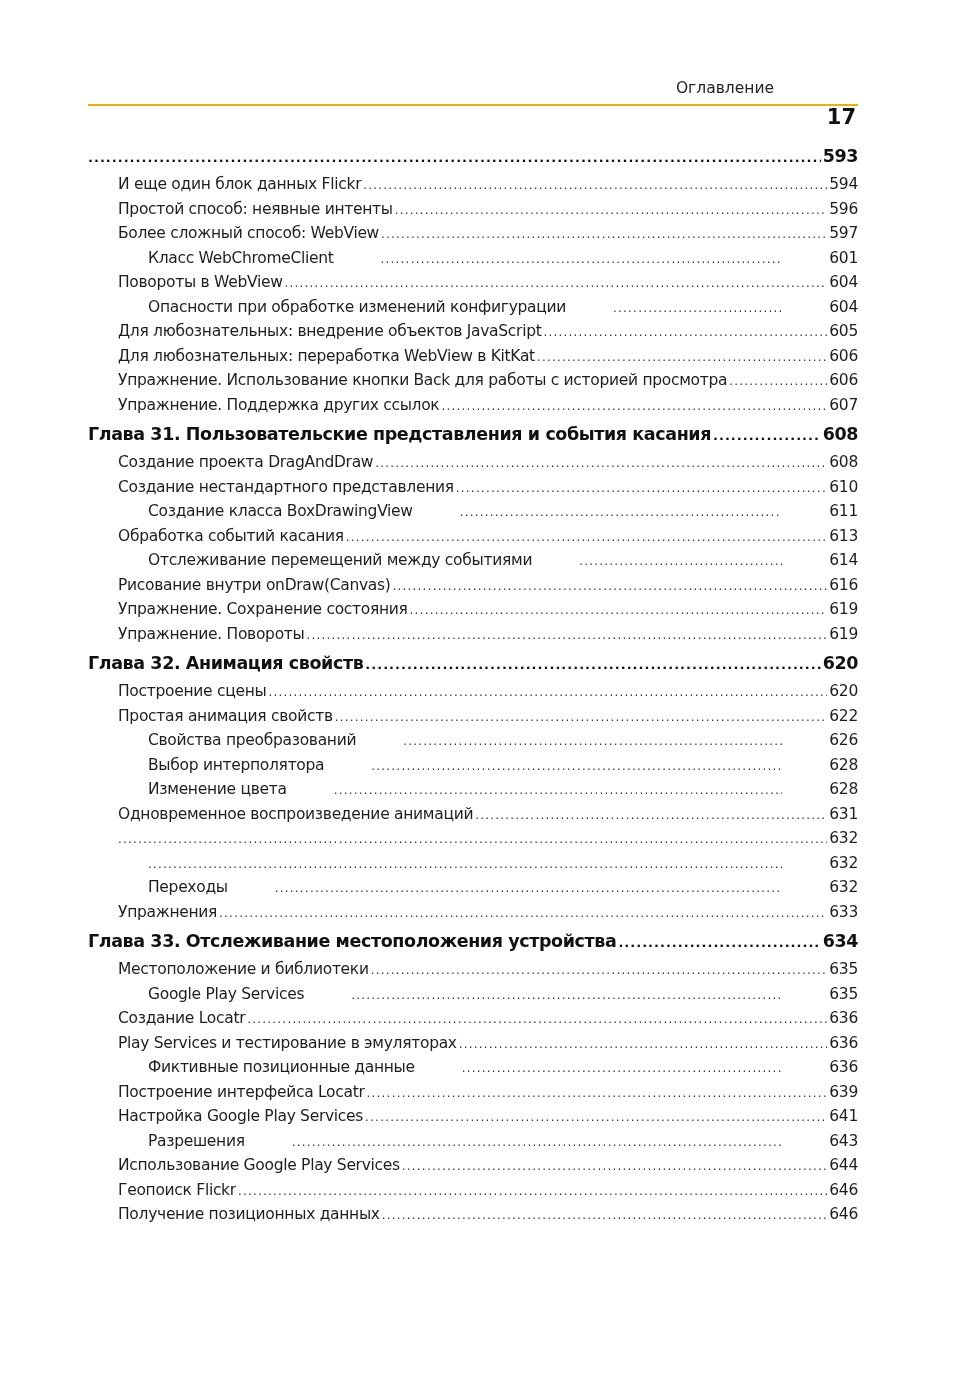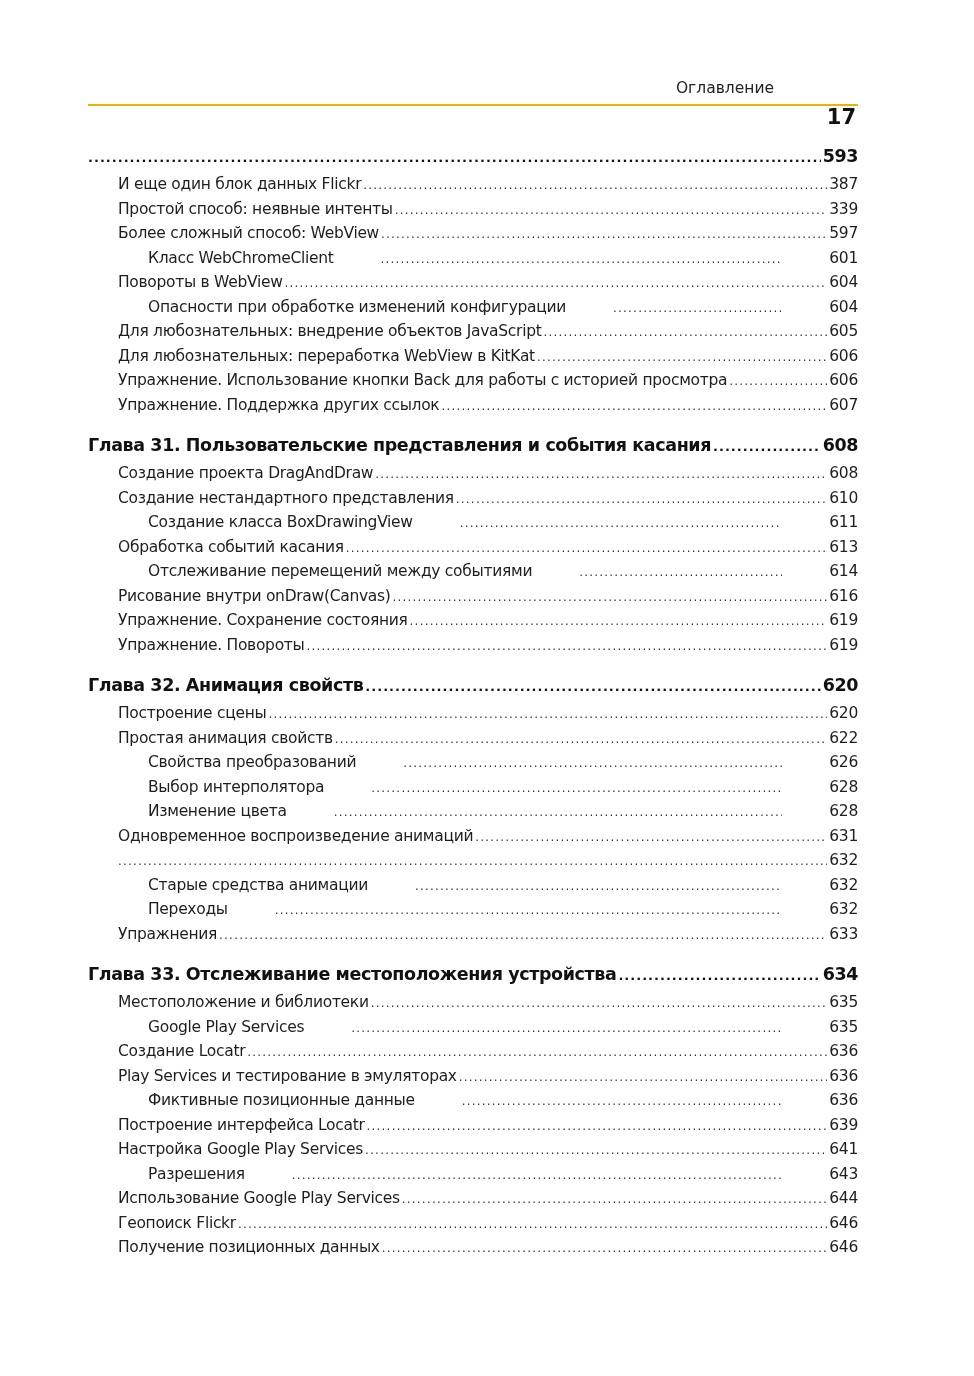--- a/index.html
+++ b/index.html
@@ -98,46 +98,46 @@
     }
     .toc-line.level-1 {
       padding-left: 30px;
       justify-content: flex-end;
     }
     .toc-line.level-2 {
       padding-left: 60px;
       gap: 45px;
     }
     .chapter + .chapter {
-      margin-top: 12px;
+      margin-top: 1px;
     }
   </style>
 </head>
 <body>
 
 <div class="page-header">
   <span class="running-title">Оглавление</span>
   <span class="page-number">17</span>
 </div>
 
 <div class="toc" id="toc">
     <div class="chapter">
       <div class="toc-line level-chapter">
         <span class="leader"></span>
         <span class="pg">593</span>
       </div>
       <div class="toc-line level-1">
         <span class="title">И еще один блок данных Flickr</span>
         <span class="leader"></span>
-        <span class="pg">387</span>
+        <span class="pg">594</span>
       </div>
       <div class="toc-line level-1">
         <span class="title">Простой способ: неявные интенты</span>
         <span class="leader"></span>
-        <span class="pg">339</span>
+        <span class="pg">596</span>
       </div>
       <div class="toc-line level-1">
         <span class="title">Более сложный способ: WebView</span>
         <span class="leader"></span>
         <span class="pg">597</span>
       </div>
       <div class="toc-line level-2">
         <span class="title">Класс WebChromeClient</span>
         <span class="leader"></span>
         <span class="pg">601</span>
@@ -254,21 +254,20 @@
       <div class="toc-line level-1">
         <span class="title">Одновременное воспроизведение анимаций</span>
         <span class="leader"></span>
         <span class="pg">631</span>
       </div>
       <div class="toc-line level-1">
         <span class="leader"></span>
         <span class="pg">632</span>
       </div>
       <div class="toc-line level-2">
-        <span class="title">Старые средства анимации</span>
         <span class="leader"></span>
         <span class="pg">632</span>
       </div>
       <div class="toc-line level-2">
         <span class="title">Переходы</span>
         <span class="leader"></span>
         <span class="pg">632</span>
       </div>
       <div class="toc-line level-1">
         <span class="title">Упражнения</span>

